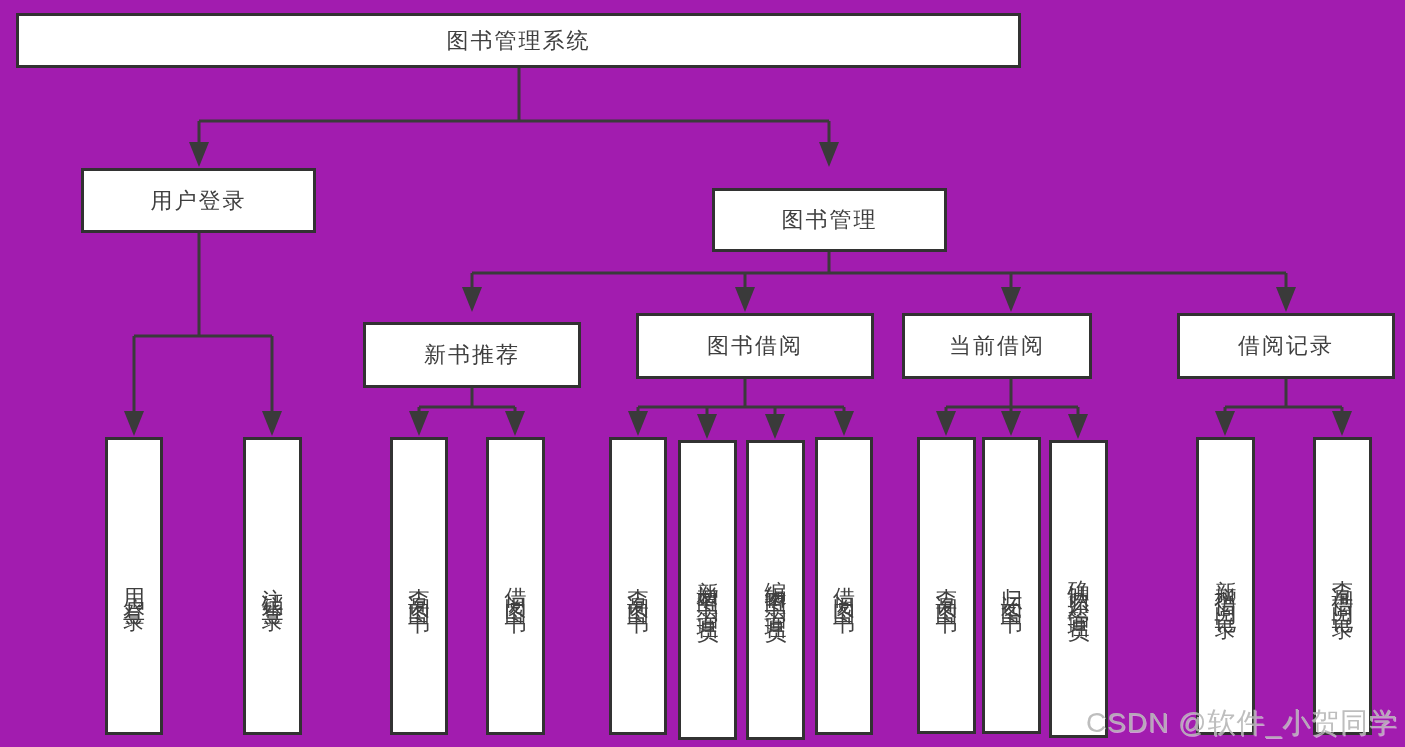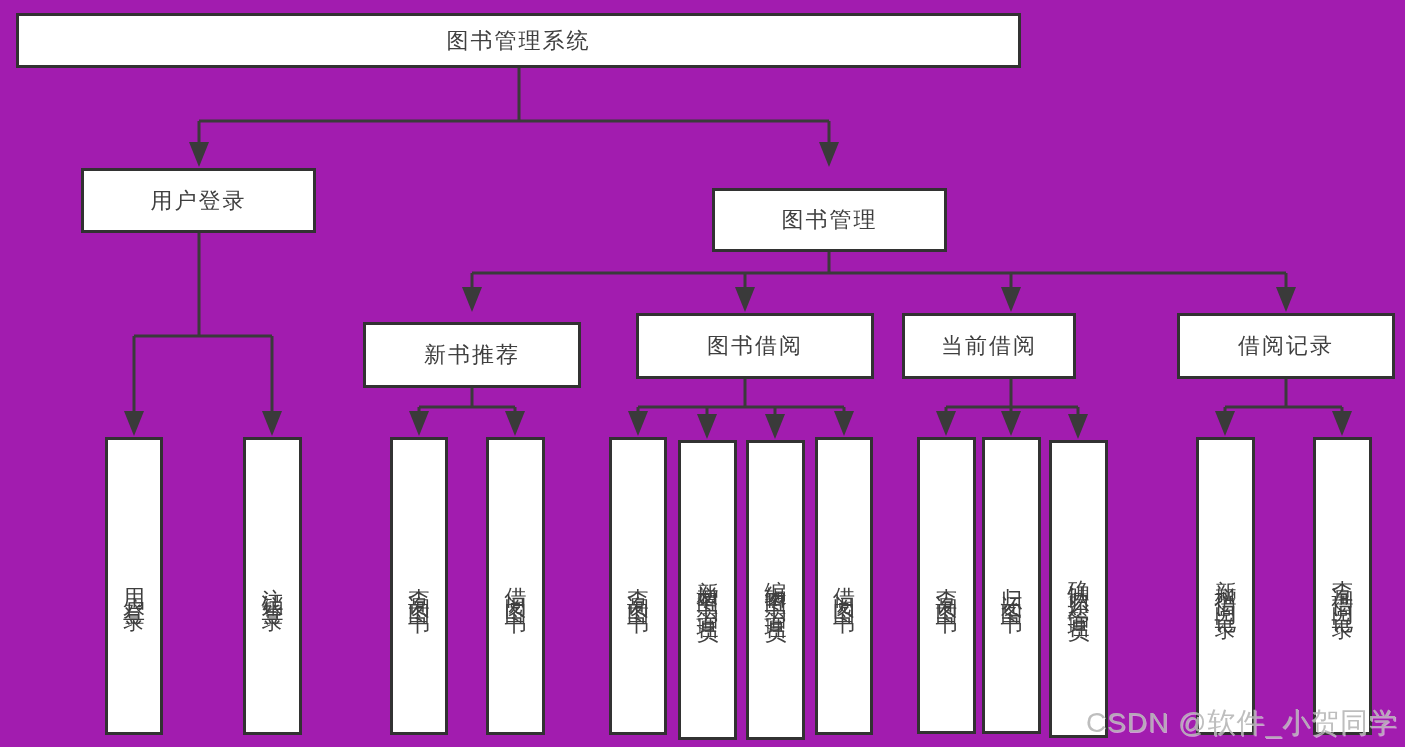--- a/index.html
+++ b/index.html
@@ -87,21 +87,21 @@
     <path class="arrow" d="M1332,411 L1352,411 L1342,436 Z"></path>
   </svg>
 
   <div class="node" style="left:16px;top:13px;width:1005px;height:55px;">图书管理系统</div>
 
   <div class="node" style="left:81px;top:168px;width:235px;height:65px;">用户登录</div>
   <div class="node" style="left:712px;top:168px;width:235px;height:64px;margin-top:20px;">图书管理</div>
 
   <div class="node" style="left:363px;top:313px;width:218px;height:66px;margin-top:9px;">新书推荐</div>
   <div class="node" style="left:636px;top:313px;width:238px;height:66px;">图书借阅</div>
-  <div class="node" style="left:902px;top:313px;width:174px;height:66px;">当前借阅</div>
+  <div class="node" style="left:902px;top:313px;width:190px;height:66px;">当前借阅</div>
   <div class="node" style="left:1177px;top:313px;width:218px;height:66px;">借阅记录</div>
 
   <div class="node leaf" style="left:105px;top:437px;width:58px;height:298px;">用户登录</div>
   <div class="node leaf" style="left:243px;top:437px;width:59px;height:298px;">注销登录</div>
 
   <div class="node leaf" style="left:390px;top:437px;width:58px;height:298px;">查询图书</div>
   <div class="node leaf" style="left:486px;top:437px;width:59px;height:298px;">借阅图书</div>
 
   <div class="node leaf" style="left:609px;top:437px;width:58px;height:298px;">查询图书</div>
   <div class="node leaf" style="left:678px;top:440px;width:59px;height:300px;letter-spacing:6px;">新增图书（管理员）</div>

